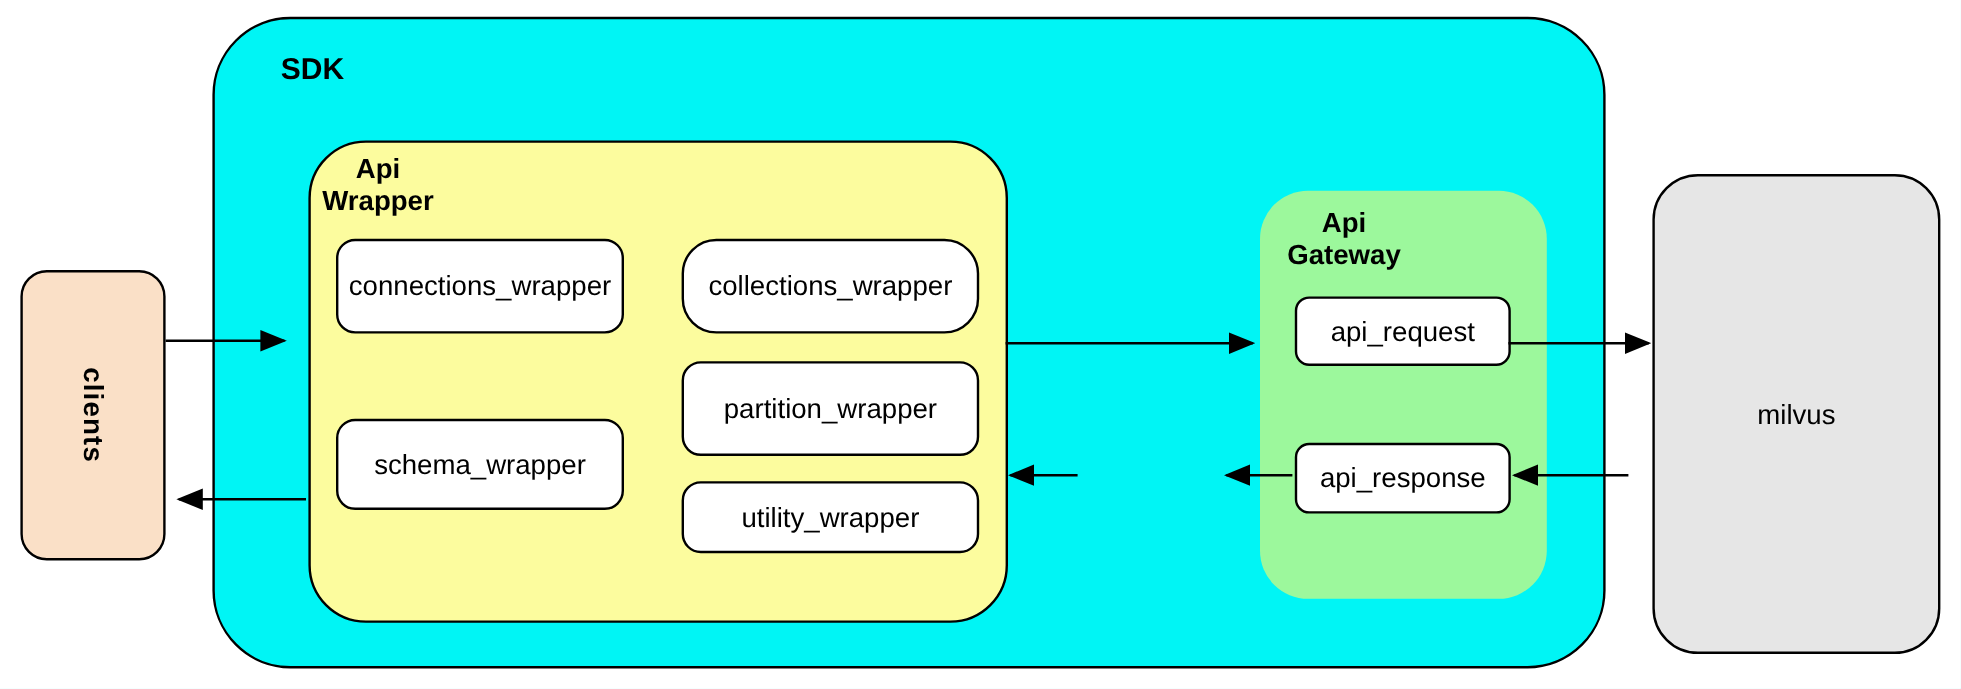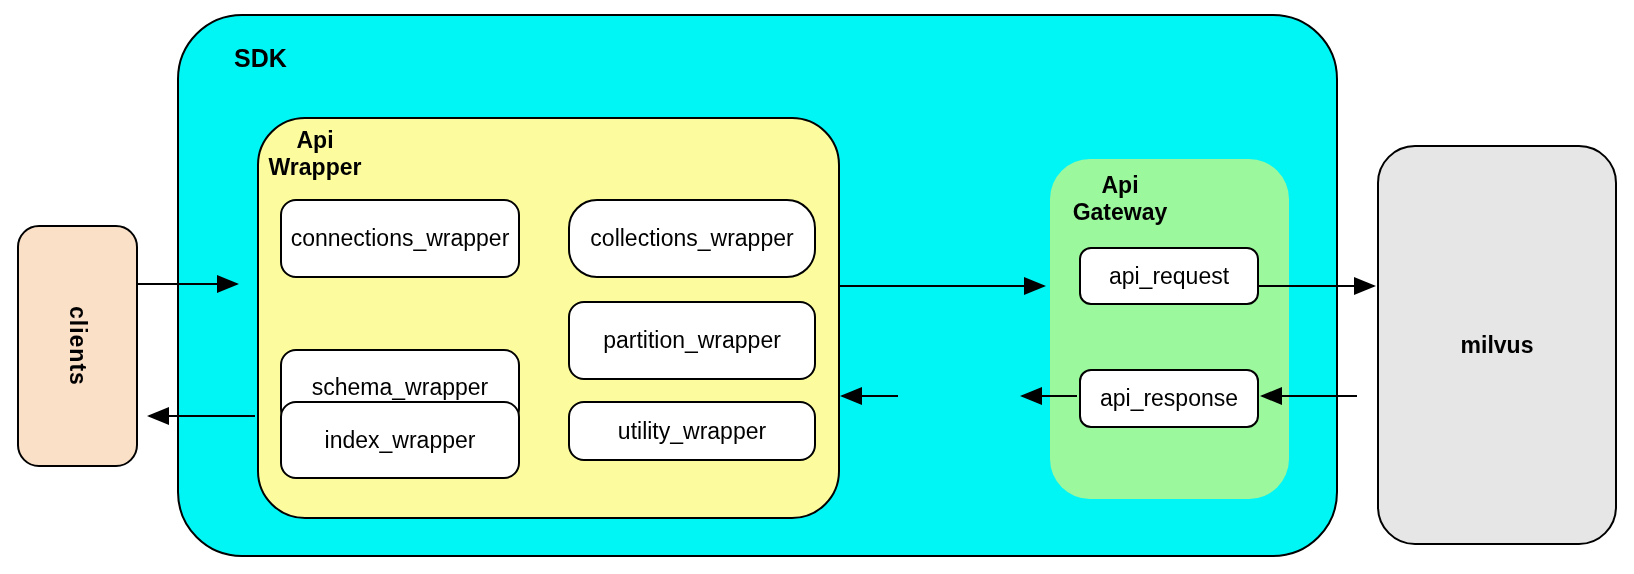--- a/index.html
+++ b/index.html
@@ -38,21 +38,21 @@
   .g-response{left:29px;top:210px;width:180px;height:59px;border-radius:12px;}
 
   .checker{left:721px;top:353px;width:120px;height:59px;background:var(--node-fill);border-radius:12px;
            display:flex;align-items:center;justify-content:center;font-size:23px;}
 
   .clients{left:17px;top:225px;width:121px;height:242px;background:var(--clients-fill);border-radius:22px;
            display:flex;align-items:center;justify-content:center;}
   .clients .vtext{writing-mode:vertical-rl;text-orientation:mixed;font-weight:bold;font-size:23px;letter-spacing:1px;}
 
   .milvus{left:1377px;top:145px;width:240px;height:400px;background:var(--milvus-fill);border-radius:38px;
-          display:flex;align-items:center;justify-content:center;font-weight:bold;font-size:23px;}
+          display:flex;align-items:center;justify-content:center;font-weight:normal;font-size:23px;}
 
   .arrows{position:absolute;left:0;top:0;width:1634px;height:574px;z-index:10;pointer-events:none;}
   .arrows line{stroke:var(--stroke);stroke-width:2;}
 </style>
 </head>
 <body>
 
 <div class="canvas">
 
   <div class="node clients">
@@ -64,21 +64,20 @@
 
     <div class="group wrapper">
       <div class="group-title wrapper-title">
         <div>Api</div>
         <div>Wrapper</div>
       </div>
       <div class="module m-r1c1">connections_wrapper</div>
       <div class="module m-r1c2">collections_wrapper</div>
       <div class="module m-r2c1">schema_wrapper</div>
       <div class="module m-r2c2">partition_wrapper</div>
-      <div class="module m-r3c1">index_wrapper</div>
       <div class="module m-r3c2">utility_wrapper</div>
     </div>
 
 
     <div class="group gateway">
       <div class="group-title gateway-title">
         <div>Api</div>
         <div>Gateway</div>
       </div>
       <div class="module g-request">api_request</div>

